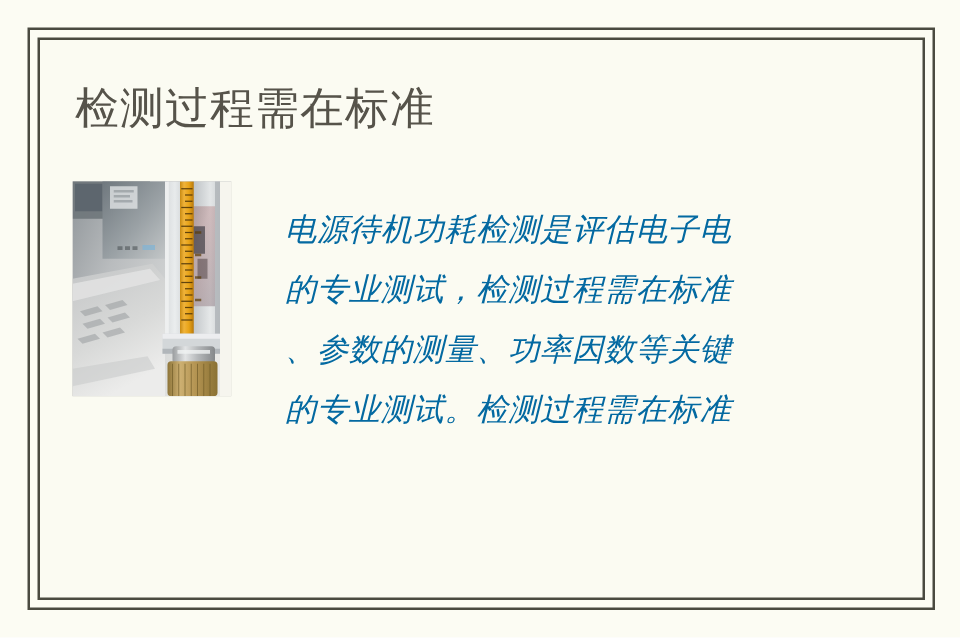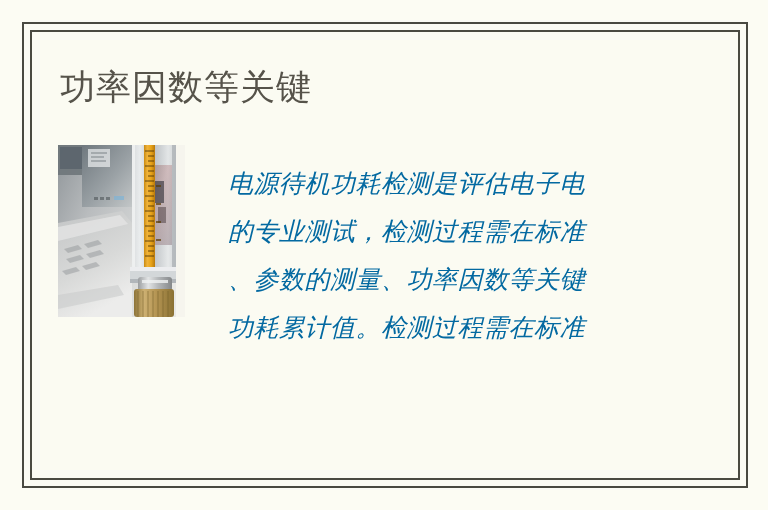--- a/index.html
+++ b/index.html
@@ -83,21 +83,21 @@
   .body-text p { margin: 0; }
 </style>
 </head>
 <body>
 
 <div id="page">
 
   <div class="frame-outer"></div>
   <div class="frame-inner"></div>
 
-  <div class="title">功率因数等关键</div>
+  <div class="title">检测过程需在标准</div>
 
   <div class="photo">
     <svg viewBox="0 0 127 172" preserveAspectRatio="none">
       <defs>
         <linearGradient id="bgGrad" x1="0" y1="0" x2="1" y2="0.6">
           <stop offset="0%" stop-color="#8e9498"></stop>
           <stop offset="35%" stop-color="#b9bcbe"></stop>
           <stop offset="70%" stop-color="#d3d5d5"></stop>
           <stop offset="100%" stop-color="#e9e9e6"></stop>
         </linearGradient>
@@ -234,16 +234,16 @@
       </g>
 
       <rect x="118" y="0" width="9" height="172" fill="#f6f5ee"></rect>
     </svg>
   </div>
 
   <div class="body-text">
     <p>电源待机功耗检测是评估电子电</p>
     <p>的专业测试，检测过程需在标准</p>
     <p>、参数的测量、功率因数等关键</p>
-    <p>功耗累计值。检测过程需在标准</p>
+    <p>的专业测试。检测过程需在标准</p>
   </div>
 
 </div>
 
 </body></html>

